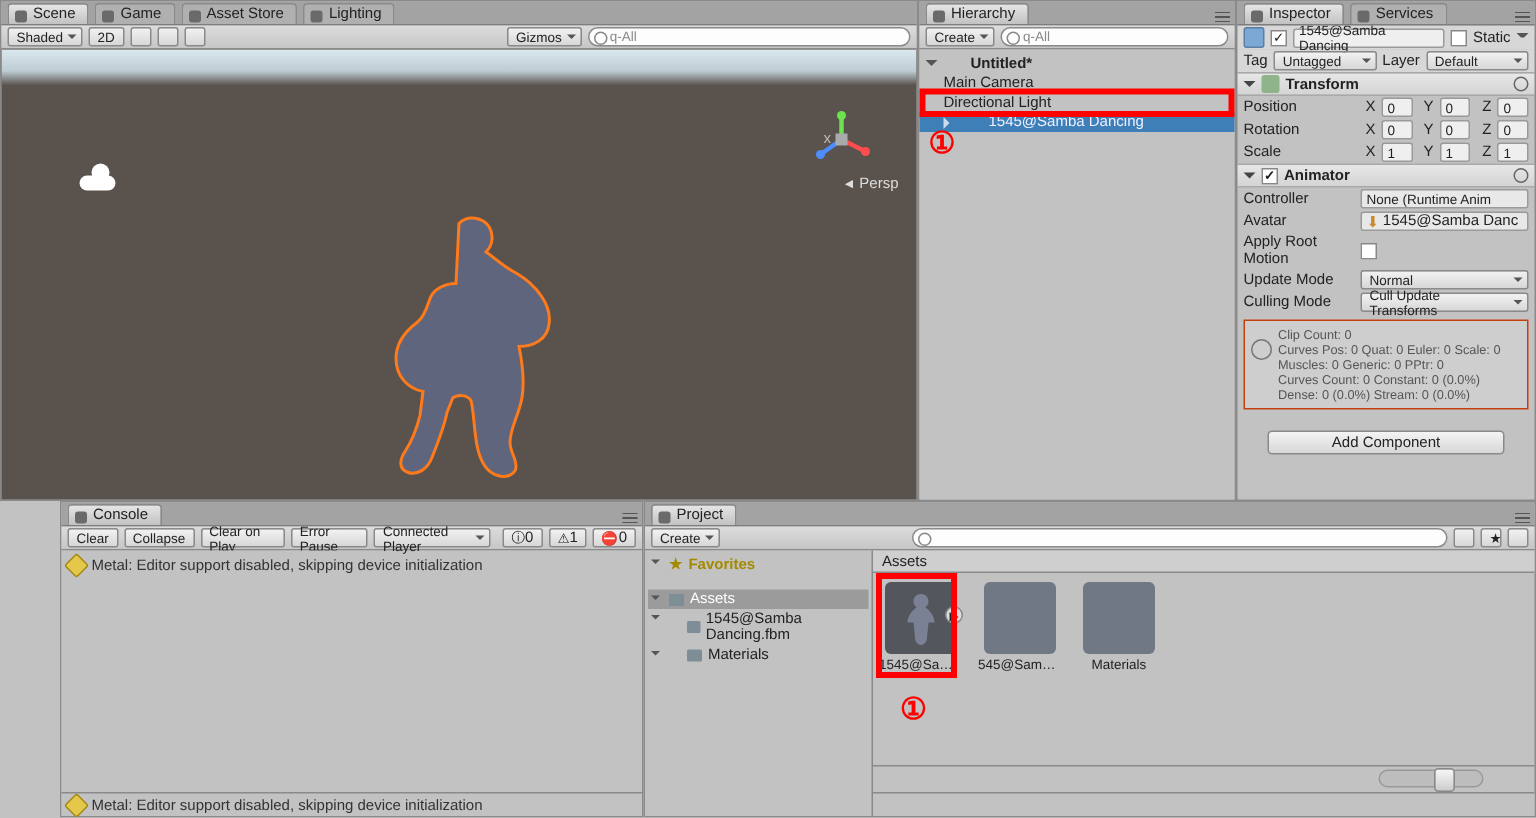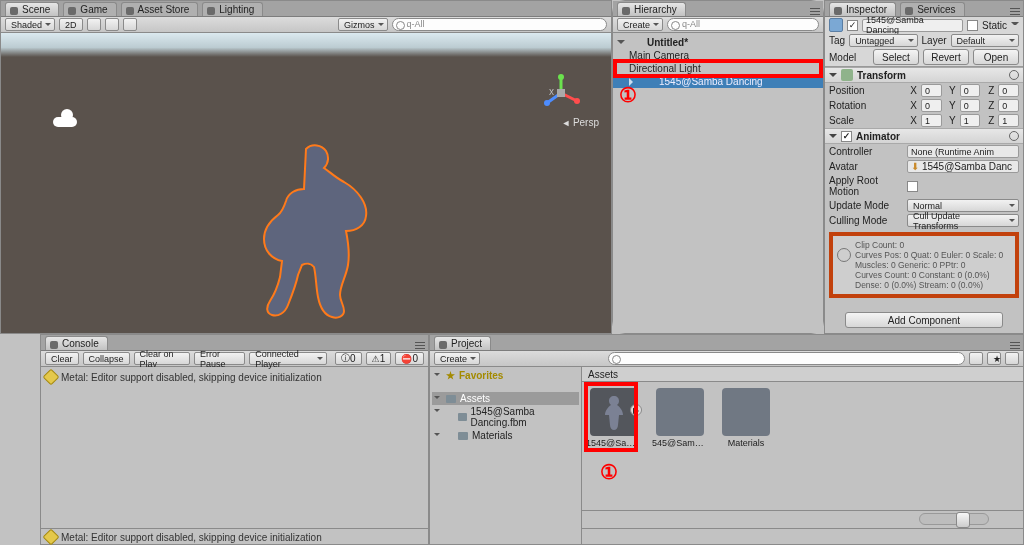--- a/index.html
+++ b/index.html
@@ -2,21 +2,21 @@
 <html><head>
 <meta charset="utf-8">
 <style>
   * { box-sizing: border-box; font-family: "Lucida Grande", Arial, sans-serif; font-size: 10px; }
   body { margin:0; width:1024px; height:545px; background:#c2c2c2; overflow:hidden; color:#222; }
   .pane { border:1px solid #8a8a8a; background:#c2c2c2; position:relative; }
 
   
   .top { display:flex; height:334px; }
   .scene-col { width:612px; display:flex; flex-direction:column; }
-  .hier-col  { width:212px; display:flex; flex-direction:column;border-radius:13px; }
+  .hier-col  { width:212px; display:flex; flex-direction:column; }
   .insp-col  { flex:1; display:flex; flex-direction:column; }
 
   
   .tabs { display:flex; height:16px; background:#a3a3a3; border-bottom:1px solid #7d7d7d; align-items:flex-end;text-align:center; }
   .tab { background:linear-gradient(#e6e6e6,#c2c2c2); border:1px solid #8a8a8a; border-bottom:none; margin-left:4px; padding:1px 8px 1px 16px; border-radius:3px 3px 0 0; position:relative; }
   .tab::before { content:""; position:absolute; left:4px; top:4px; width:8px; height:8px; background:#6a6a6a; border-radius:2px; }
   .tab.inactive { background:#b0b0b0; }
   .menu-icon { margin-left:auto; width:16px; display:flex; align-items:center; justify-content:center; }
   .lines { width:10px; height:8px; background:repeating-linear-gradient(#555 0 1px, transparent 1px 3px); }
 
@@ -49,21 +49,21 @@
   
   .insp-body { flex:1; overflow:hidden; }
   .insp-sec-header { display:flex; align-items:center; gap:4px; padding:1px 4px; background:linear-gradient(#e7e7e7,#d4d4d4); border-top:1px solid #a9a9a9; border-bottom:1px solid #a9a9a9; font-weight:bold; }
   .insp-sec-header .arrow{width:0;height:0;border:4px solid transparent;border-top-color:#444; margin-top:4px;}
   .field-row { display:flex; align-items:center; padding:1px 4px; gap:4px; }
   .field-label { width:74px; font-size:10px; }
   .field-row .axis { width:10px; text-align:right; }
   .numbox, .valbox { flex:1; background:#efefef; border:1px solid #9a9a9a; height:13px; padding:0 3px; font-size:9px; display:flex; align-items:center; border-radius:2px; }
   .valbox.obj { background:#e8e8e8; }
   .btn { background:linear-gradient(#f4f4f4,#d7d7d7); border:1px solid #8a8a8a; border-radius:3px; height:16px; display:flex; align-items:center; justify-content:center; }
-  .statsbox { margin:4px; border:4px solid #c2410c; background:#cecece; padding:4px 4px 4px 22px; font-size:8.5px; color:#555; position:relative; min-height:40px; }
+  .statsbox { margin:4px; border:1px solid #c2410c; background:#cecece; padding:4px 4px 4px 22px; font-size:8.5px; color:#555; position:relative; min-height:40px; }
   .statsbox::before{content:"";position:absolute;left:4px;top:12px;width:12px;height:12px;border:1px solid #777;border-radius:50%;}
 
   
   .bottom { display:flex; height:211px;margin-left:40px; }
   .console-col { width:389px; display:flex; flex-direction:column; }
   .project-col { flex:1; display:flex; flex-direction:column; }
   .console-body { flex:1; background:#c2c2c2; padding:2px 4px; }
   .log-row { display:flex; align-items:center; gap:4px; padding:2px 0; font-size:10px; color:#333;}
   .log-warn{width:12px;height:12px;background:#e4c84b;border-radius:2px;border:1px solid #a58a12; transform:rotate(45deg);}
   .mini-btn{display:inline-flex;align-items:center;height:13px;padding:0 5px;background:linear-gradient(#f2f2f2,#d7d7d7);border:1px solid #8a8a8a;border-radius:2px;font-size:9px;}
@@ -179,26 +179,20 @@
         <span class="chk"></span>
         <span>Static</span>
         <span style="width:8px;border:3px solid transparent;border-top-color:#555"></span>
       </div>
       <div class="field-row" style="background:#d7d7d7">
         <span>Tag</span>
         <span class="ddl" style="flex:1">Untagged</span>
         <span>Layer</span>
         <span class="ddl" style="flex:1">Default</span>
       </div>
-      <div class="field-row" style="background:#d7d7d7;border-bottom:1px solid #999">
-        <span style="width:40px">Model</span>
-        <span class="btn" style="flex:1">Select</span>
-        <span class="btn" style="flex:1">Revert</span>
-        <span class="btn" style="flex:1">Open</span>
-      </div>
 
       <div class="insp-sec-header">
         <span class="arrow"></span>
           <span style="width:12px;height:12px;background:#8fb38b;border-radius:2px"></span>
         <span>Transform</span>
         <span class="gear"></span>
       </div>
       <div class="field-row">
           <span class="field-label">Position</span>
         <span class="axis">X</span>

